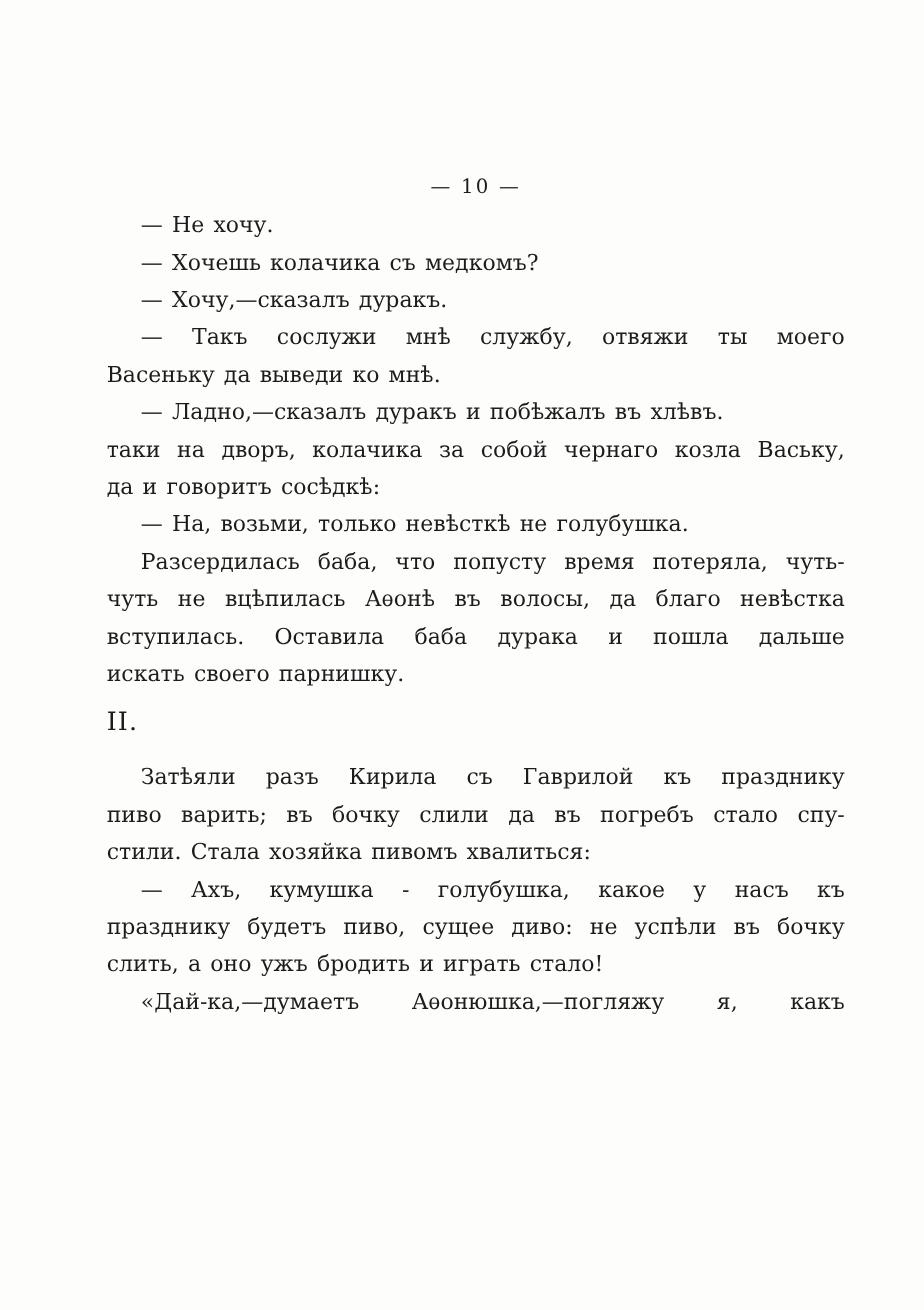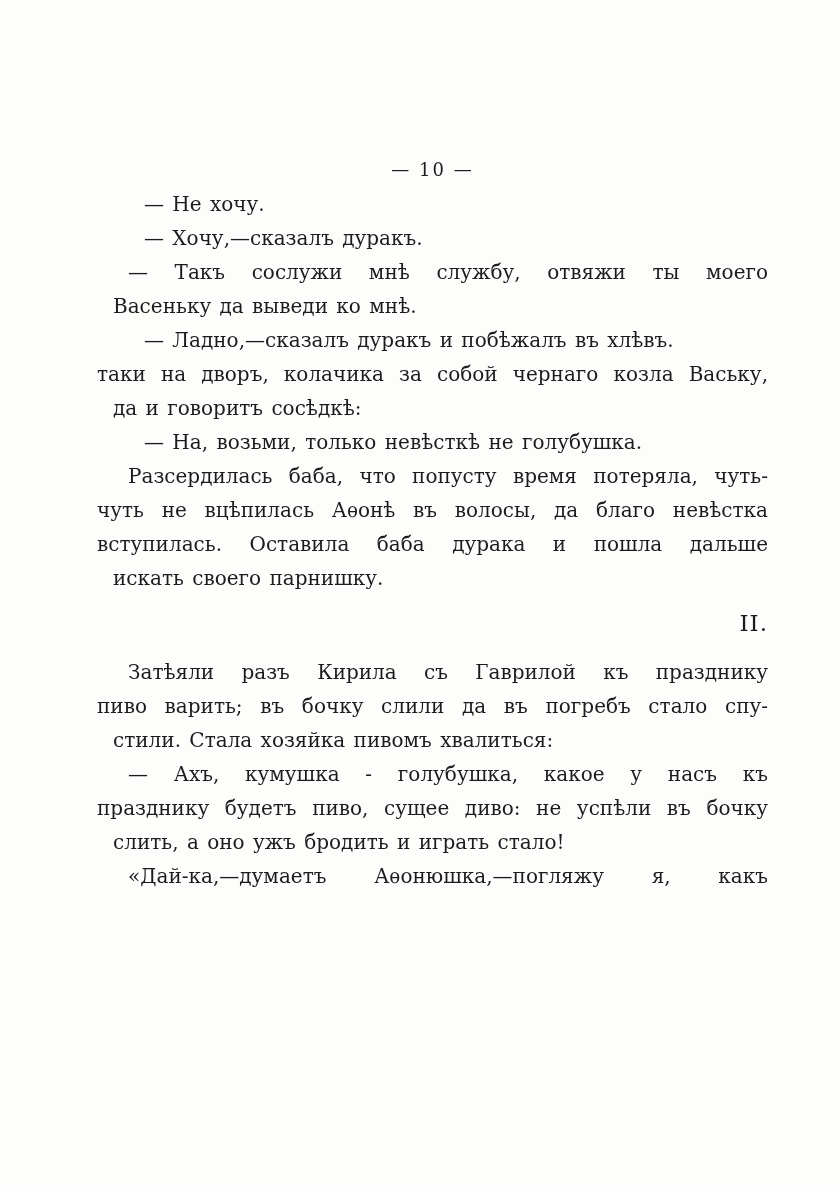--- a/index.html
+++ b/index.html
@@ -33,45 +33,47 @@
     font-size: 20px;
     line-height: 34px;
     height: 34px;
     text-align: justify;
     text-align-last: justify;
     word-spacing: 2px;
   }
   .line.last {
     text-align: right;
     text-align-last: left;
-    margin-left: 16px;
   }
   .line.first {
     text-indent: 31px;
   }
   .gap-before-heading { height: 11px; }
   .gap-after-heading { height: 15px; }
   .section-heading {
     height: 34px;
     line-height: 34px;
-    text-align: right;
+    text-align: left;
     font-size: 23px;
     letter-spacing: 1px;
   }
 </style>
 </head>
 <body>
 
 <div class="sheet">
   <div class="textblock">
 
     <div class="pagenum">— 10 —</div>
 
     <div>
       <div class="line first last">— Не хочу.</div>
+    </div>
+    <div>
+      <div class="line first last">— Хочешь колачика съ медкомъ?</div>
     </div>
     <div>
       <div class="line first last">— Хочу,—сказалъ дуракъ.</div>
     </div>
     <div>
       <div class="line first">— Такъ сослужи мнѣ службу, отвяжи ты моего</div>
       <div class="line last">Васеньку да выведи ко мнѣ.</div>
     </div>
     <div>
       <div class="line first last">— Ладно,—сказалъ дуракъ и побѣжалъ въ хлѣвъ.</div>

